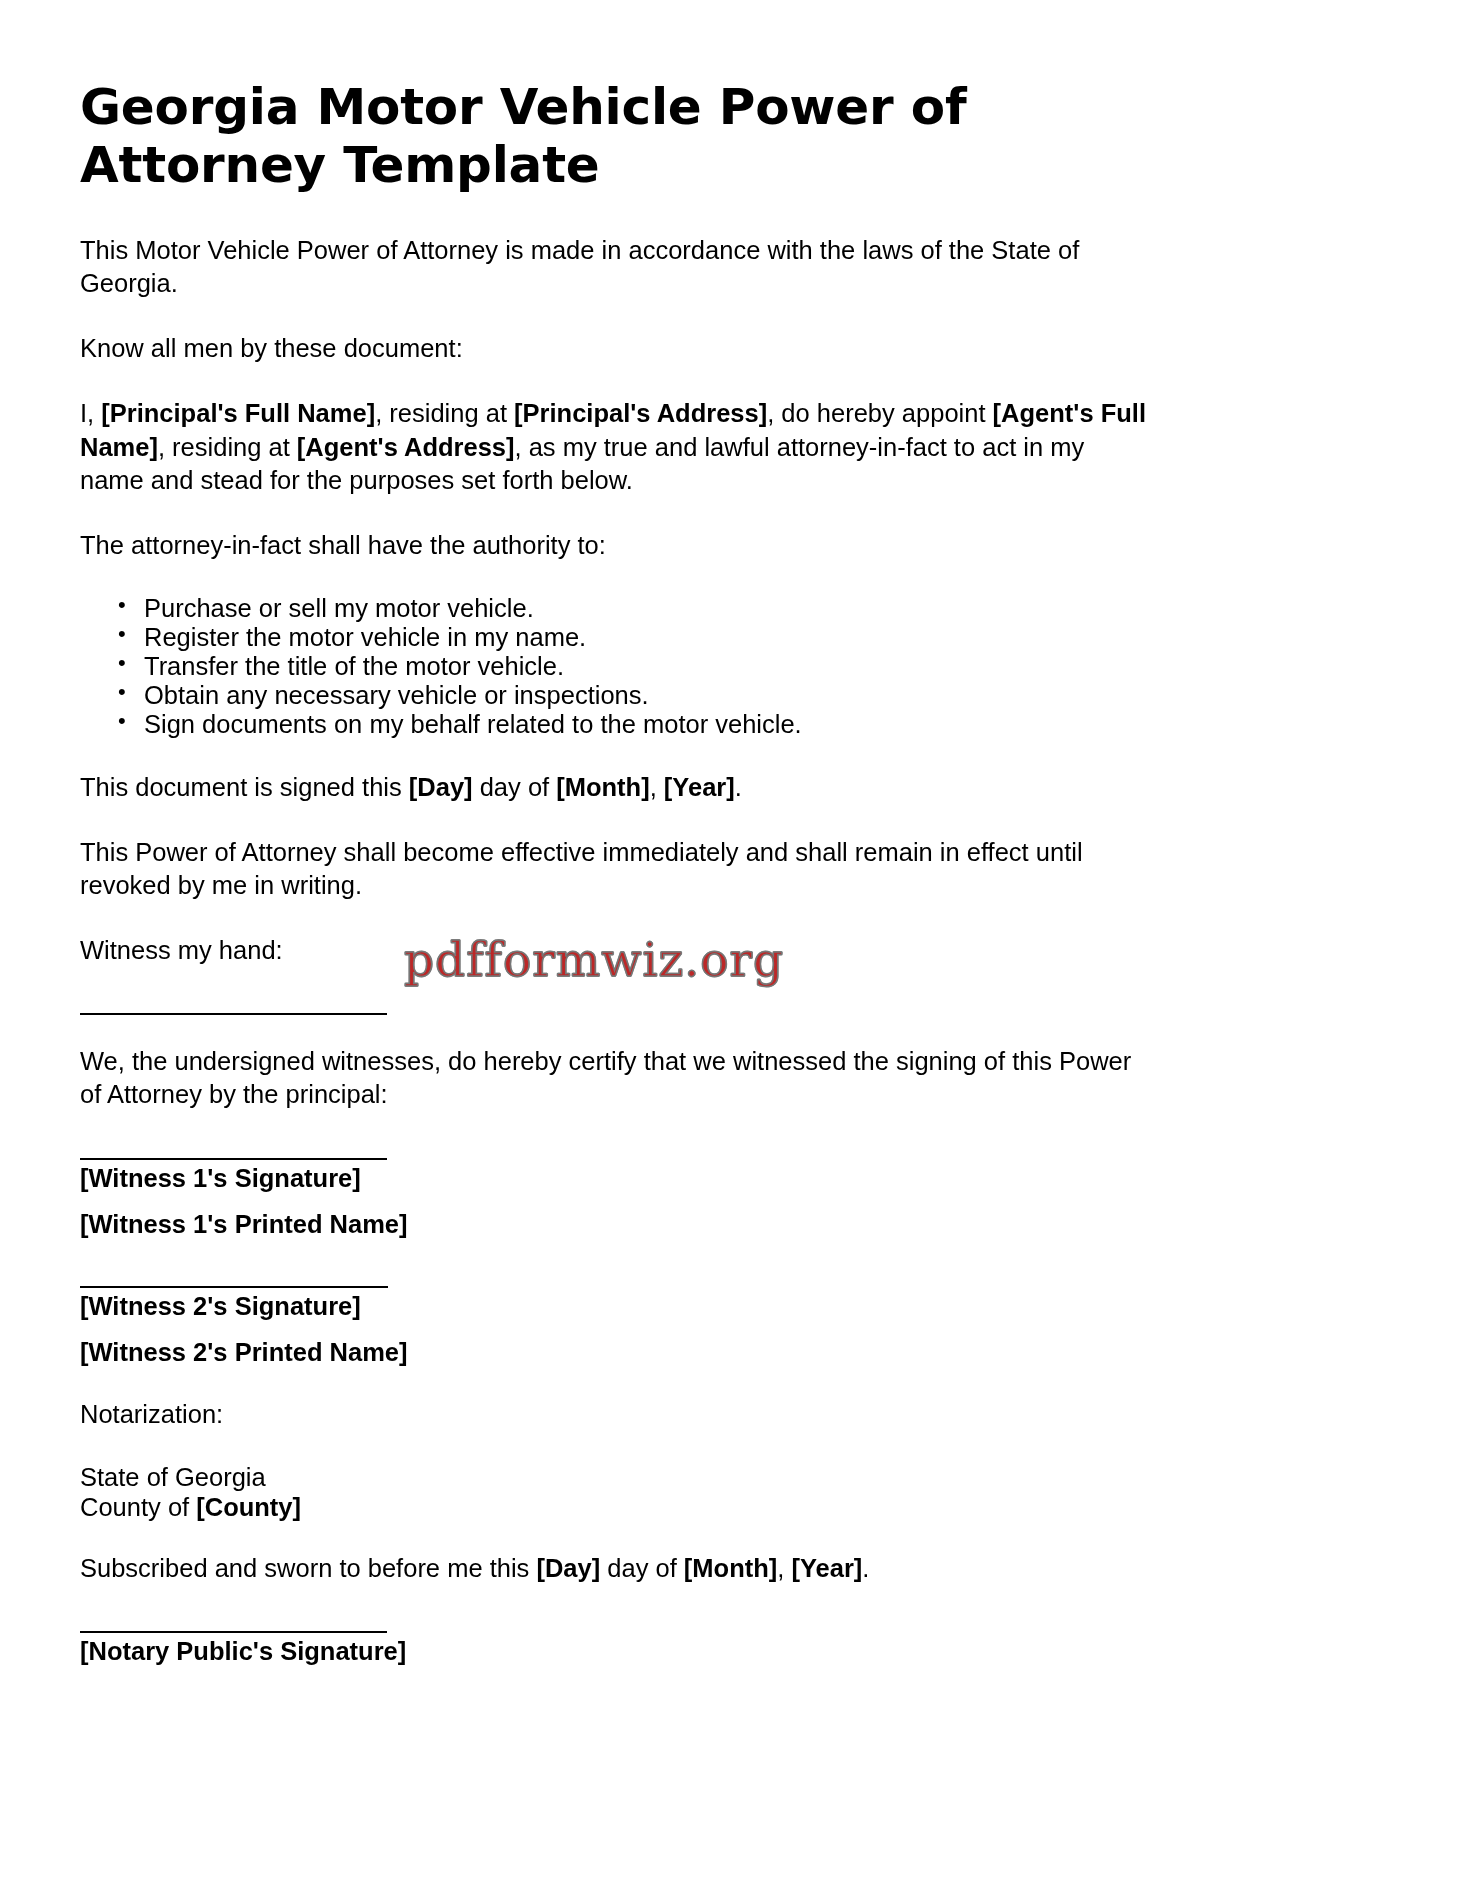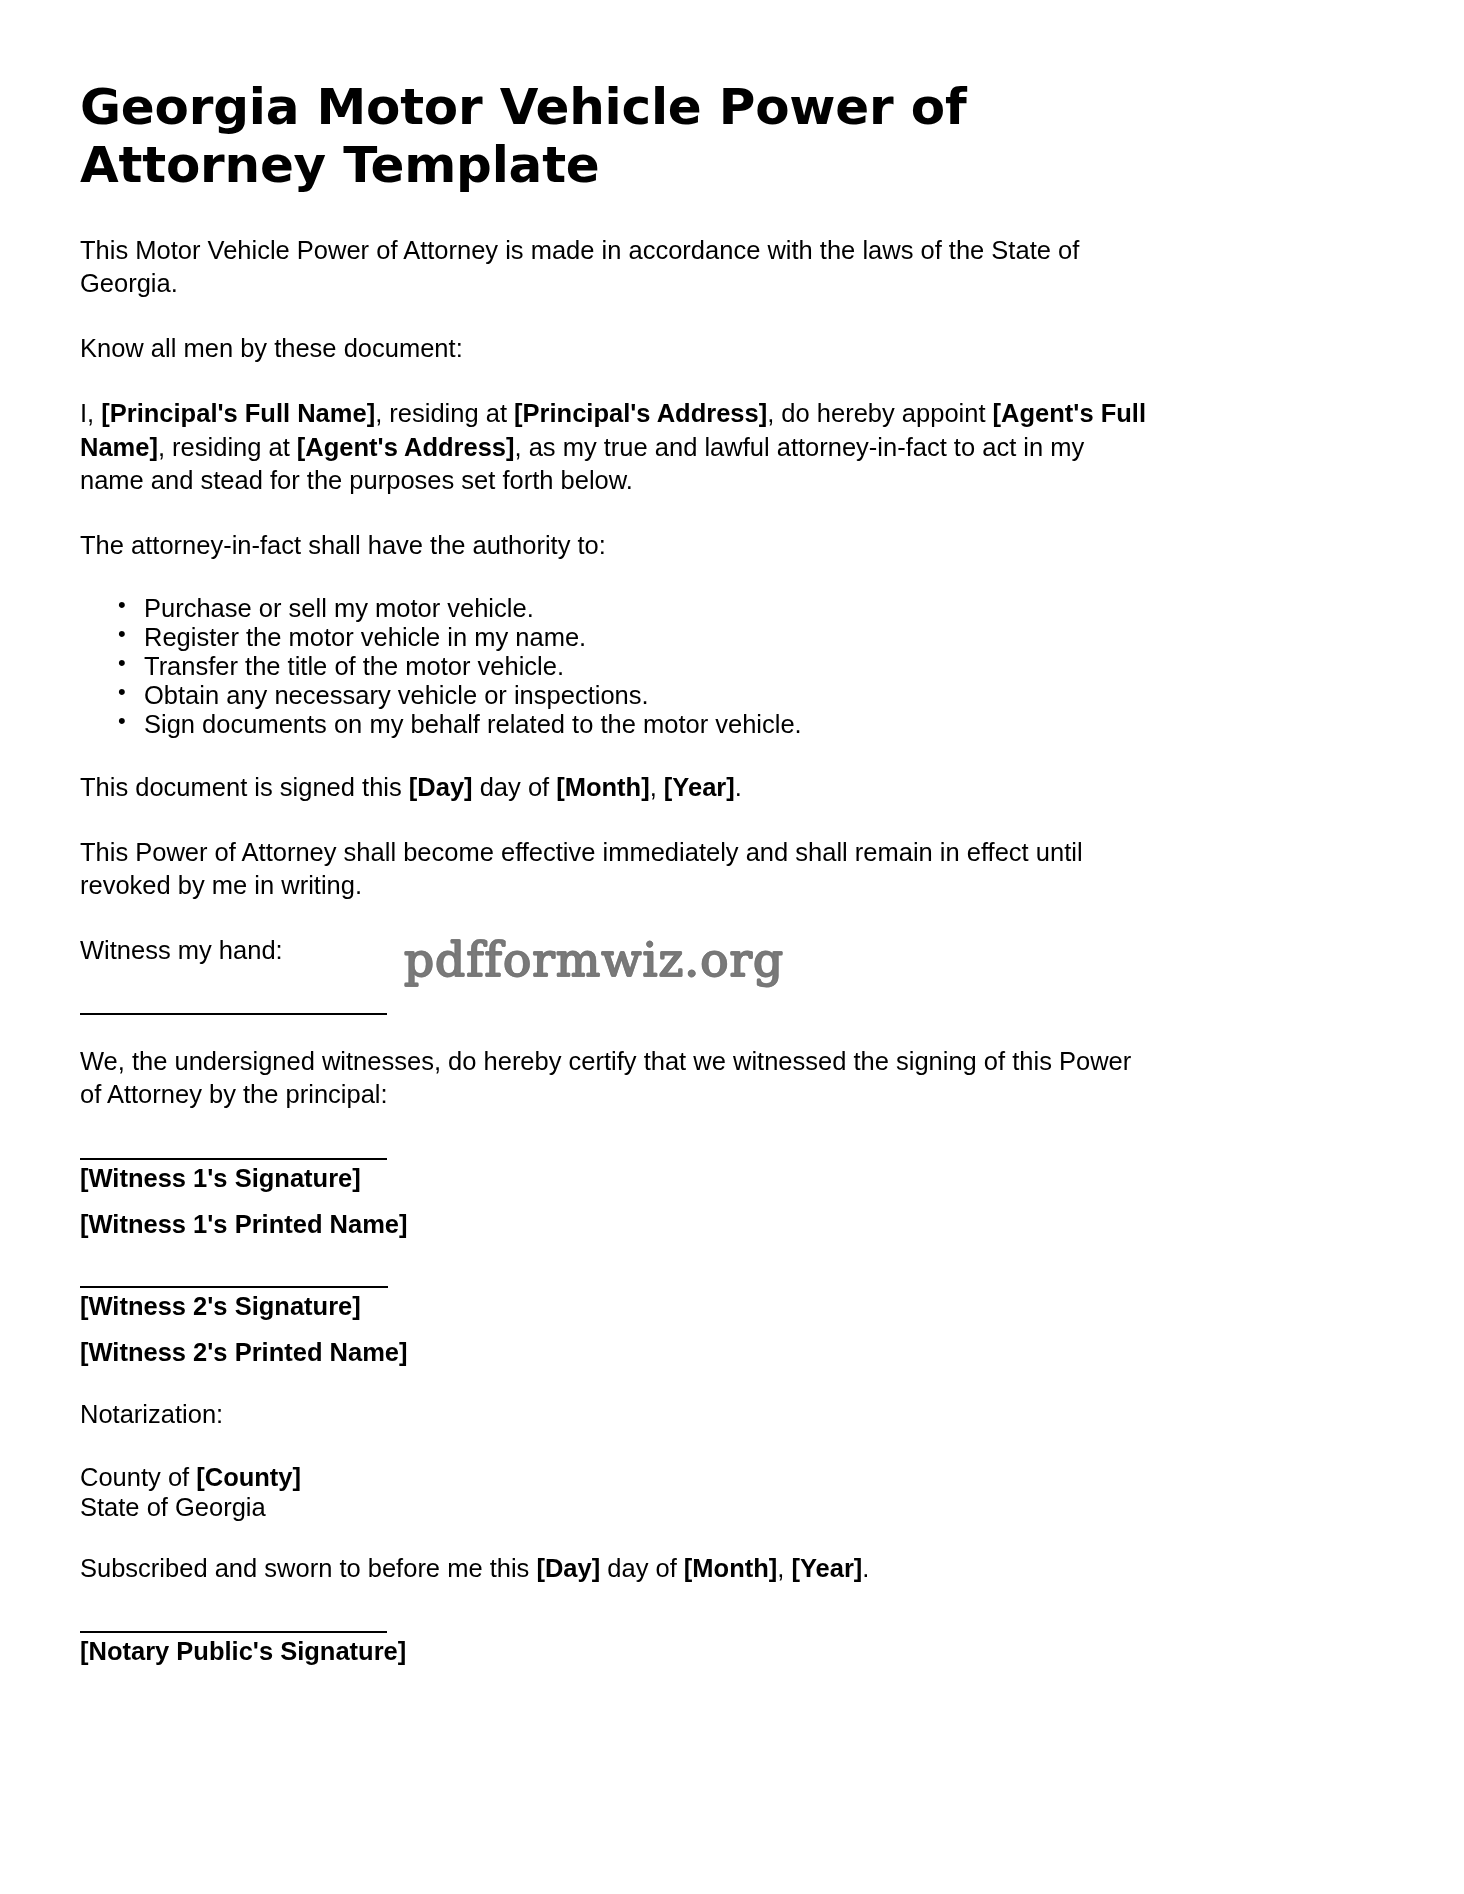--- a/index.html
+++ b/index.html
@@ -80,21 +80,21 @@
     line-height: 1.16;
     margin: 0 0 30px 0;
   }
   .watermark {
     position: absolute;
     left: 404px;
     top: 932px;
     font-family: "DejaVu Serif", serif;
     font-size: 47px;
     letter-spacing: 1px;
-    color: #737373;
+    color: #b91c1c;
     -webkit-text-stroke: 1.4px #6f6f6f;
     text-shadow:
       -1px 0 #8a8a8a, 1px 0 #8a8a8a,
       0 -1px #8a8a8a, 0 1px #8a8a8a;
     white-space: nowrap;
     pointer-events: none;
     opacity: 0.95;
     z-index: 5;
   }
   .layer-text { position: relative; z-index: 10; }
@@ -146,22 +146,22 @@
 
     <div class="sig-block twoline">
       <div class="sig-rule w2"></div>
       <div class="sig-label">[Witness 2's Signature]</div>
       <div class="sig-label">[Witness 2's Printed Name]</div>
     </div>
 
     <p class="para">Notarization:</p>
 
     <div class="notary-lines">
+      <div>State of Georgia</div>
       <div><span>County of </span><span class="ph">[County]</span></div>
-      <div>State of Georgia</div>
     </div>
 
     <p class="para"><span>Subscribed and sworn to before me this </span><span class="ph">[Day]</span><span> day of </span><span class="ph">[Month]</span><span>, </span><span class="ph">[Year]</span><span>.</span></p>
 
     <div class="sig-block">
       <div class="sig-rule"></div>
       <div class="sig-label">[Notary Public's Signature]</div>
     </div>
 
   </div>

